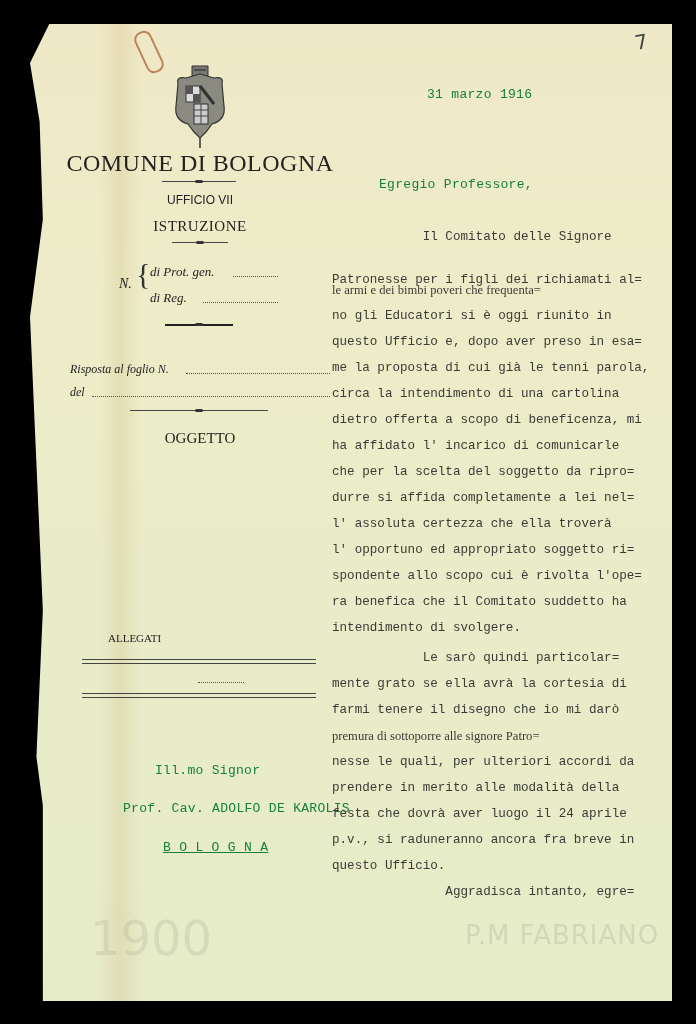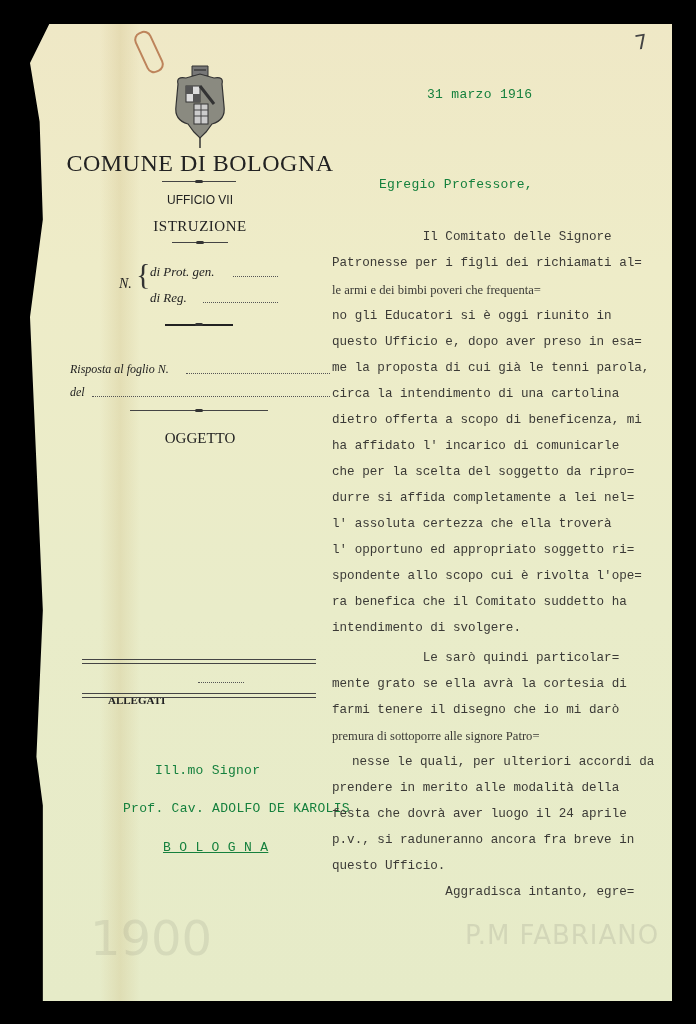--- a/index.html
+++ b/index.html
@@ -89,53 +89,53 @@
 
 <div class="field-label" style="left:70px; top:362px; font-size:12px;">Risposta al foglio N.</div>
 <div class="dots" style="left:186px; top:373px; width:144px;"></div>
 <div class="field-label" style="left:70px; top:385px; font-size:12px;">del</div>
 <div class="dots" style="left:92px; top:396px; width:238px;"></div>
 <div class="orn" style="left:130px; top:410px; width:138px;"></div>
 
 <div class="c-sub" style="top:430px; left:60px; width:280px; font-size:15px;">OGGETTO</div>
 
 <div class="hr2" style="top:659px;"></div>
-<div class="c-sub" style="top:694px; left:108px; width:80px; font-size:11px; font-variant:small-caps; text-align:left;font-weight:bold;">ALLEGATI</div>
+<div class="c-sub" style="top:632px; left:108px; width:80px; font-size:11px; font-variant:small-caps; text-align:left;">ALLEGATI</div>
 <div class="dots" style="left:198px; top:682px; width:46px;"></div>
 <div class="hr2" style="top:693px;"></div>
 
 <div class="typed" style="left:155px; top:763px;">Ill.mo Signor</div>
 <div class="typed" style="left:123px; top:801px;">Prof. Cav. ADOLFO DE KAROLIS</div>
 <div class="typed" style="left:163px; top:840px; text-decoration:underline;">B O L O G N A</div>
 
 <div class="typed" style="left:427px; top:87px;">31 marzo 1916</div>
 <div class="typed" style="left:379px; top:177px;">Egregio Professore,</div>
 
 <div>
   <div class="body-line" style="top:230px;">            Il Comitato delle Signore</div>
-  <div class="body-line" style="top:256px;text-align:right;">Patronesse per i figli dei richiamati al=</div>
+  <div class="body-line" style="top:273px;text-align:right;">Patronesse per i figli dei richiamati al=</div>
   <div class="body-line" style="top:283px;font-family:Liberation Serif, serif;">le armi e dei bimbi poveri che frequenta=</div>
   <div class="body-line" style="top:309px;">no gli Educatori si è oggi riunito in</div>
   <div class="body-line" style="top:335px;">questo Ufficio e, dopo aver preso in esa=</div>
   <div class="body-line" style="top:361px;">me la proposta di cui già le tenni parola,</div>
   <div class="body-line" style="top:387px;">circa la intendimento di una cartolina</div>
   <div class="body-line" style="top:413px;">dietro offerta a scopo di beneficenza, mi</div>
   <div class="body-line" style="top:439px;">ha affidato l' incarico di comunicarle</div>
   <div class="body-line" style="top:465px;">che per la scelta del soggetto da ripro=</div>
   <div class="body-line" style="top:491px;">durre si affida completamente a lei nel=</div>
   <div class="body-line" style="top:517px;">l' assoluta certezza che ella troverà</div>
   <div class="body-line" style="top:543px;">l' opportuno ed appropriato soggetto ri=</div>
   <div class="body-line" style="top:569px;">spondente allo scopo cui è rivolta l'ope=</div>
   <div class="body-line" style="top:595px;">ra benefica che il Comitato suddetto ha</div>
   <div class="body-line" style="top:621px;">intendimento di svolgere.</div>
   <div class="body-line" style="top:651px;">            Le sarò quindi particolar=</div>
   <div class="body-line" style="top:677px;">mente grato se ella avrà la cortesia di</div>
   <div class="body-line" style="top:703px;">farmi tenere il disegno che io mi darò</div>
   <div class="body-line" style="top:729px;font-family:Liberation Serif, serif;">premura di sottoporre alle signore Patro=</div>
-  <div class="body-line" style="top:755px;margin-left:20px;">nesse le quali, per ulteriori accordi da</div>
+  <div class="body-line" style="top:755px;">nesse le quali, per ulteriori accordi da</div>
   <div class="body-line" style="top:781px;">prendere in merito alle modalità della</div>
   <div class="body-line" style="top:807px;">festa che dovrà aver luogo il 24 aprile</div>
   <div class="body-line" style="top:833px;">p.v., si raduneranno ancora fra breve in</div>
   <div class="body-line" style="top:859px;">questo Ufficio.</div>
   <div class="body-line" style="top:885px;">               Aggradisca intanto, egre=</div>
 </div>
 
 <div class="watermark">P.M FABRIANO</div>
 <div class="watermark2">1900</div>
 

